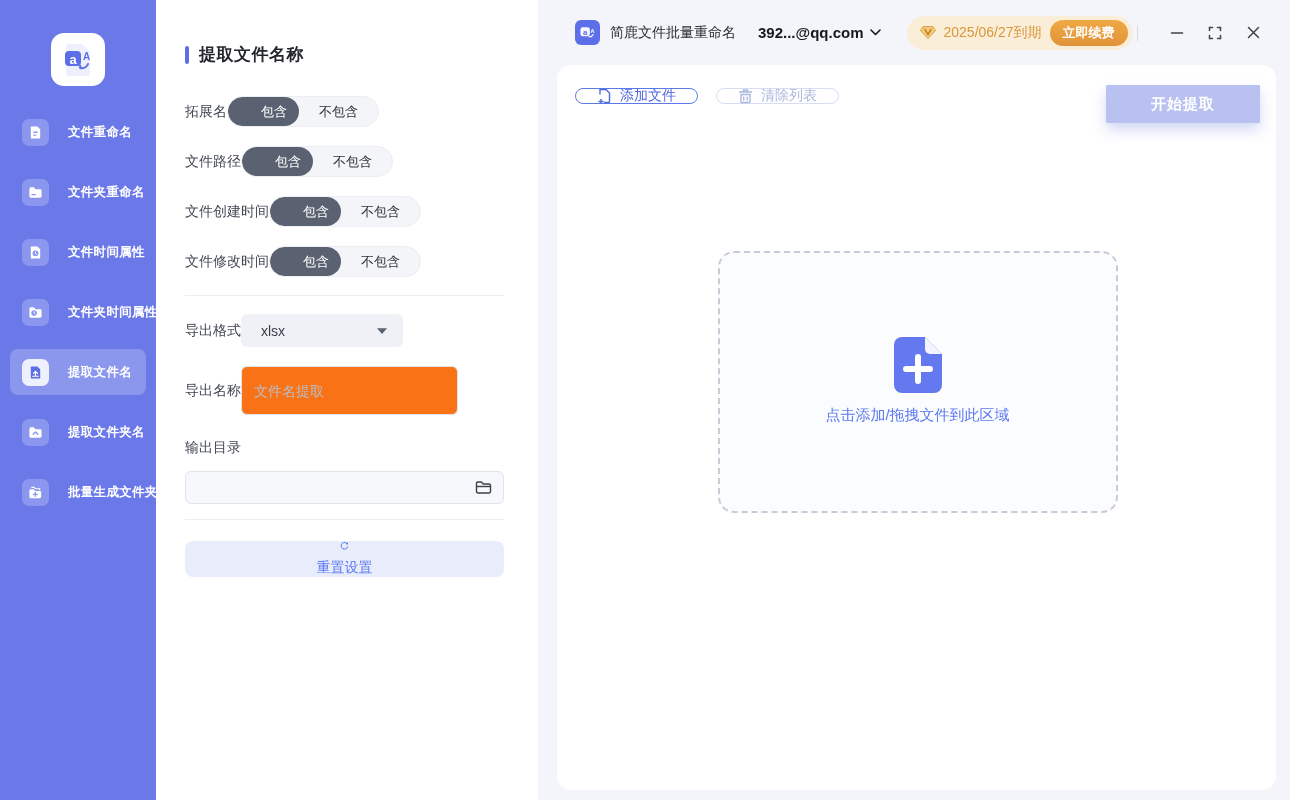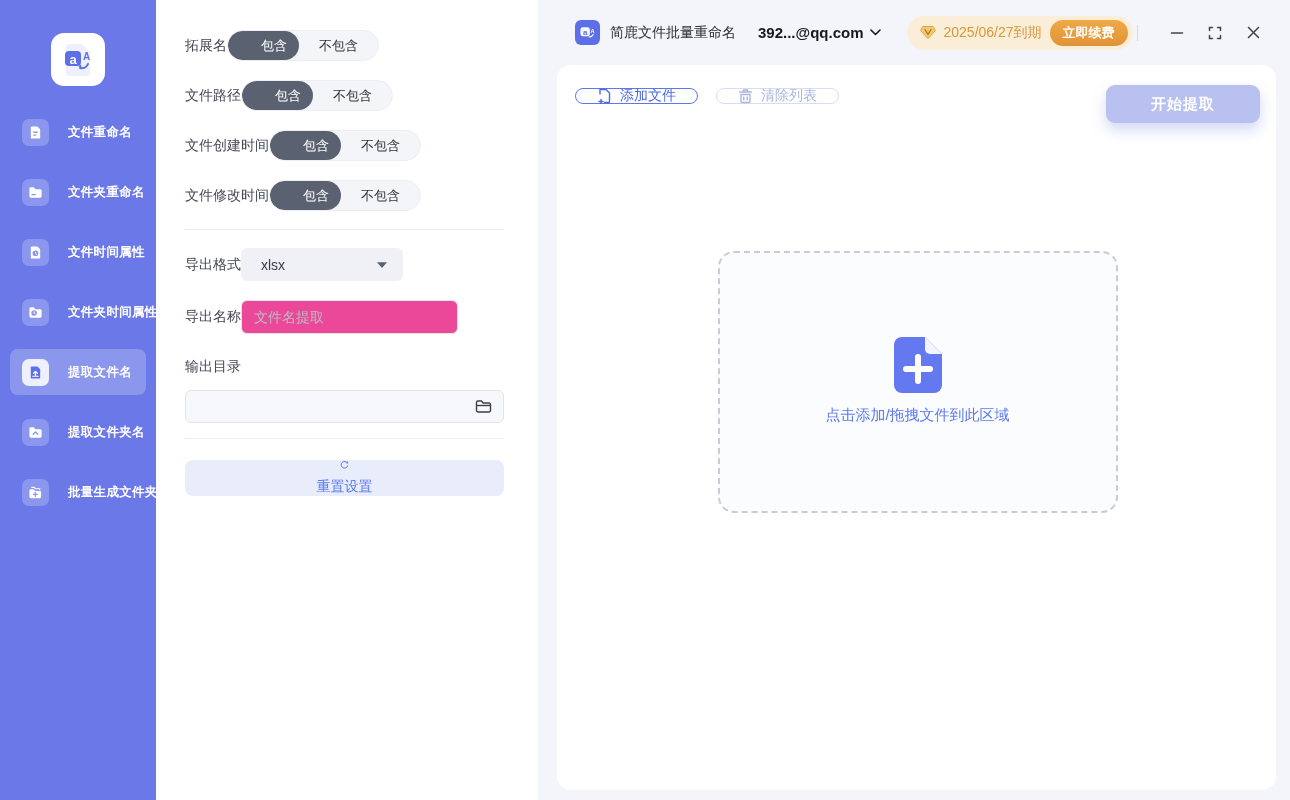--- a/index.html
+++ b/index.html
@@ -23,21 +23,21 @@
   .panel-title-text { font-size:17px; font-weight:bold; color:#23262d; letter-spacing:.5px; }
   .form-row { display:flex; align-items:center; margin-top:19px; }
   .form-row.first { margin-top:30px; }
   .form-label { font-size:14px; color:#434854; }
   .toggle { width:152px; height:31px; background:#f4f5f9; border:1px solid #eceef3; border-radius:16px; display:flex; overflow:hidden; }
   .toggle-opt { flex:1; display:grid; place-items:center; font-size:13px; color:#30343c; cursor:pointer; border-radius:16px; }
   .toggle-opt.selected { flex:0 0 71px; background:#5a6170; color:#fff;padding-left:21px; }
   .divider { height:1px; background:#ededf1; margin-top:18px; }
   .select-box { width:162px; height:33px; background:#eff1f6; border-radius:6px; display:flex; align-items:center; justify-content:space-between; padding:0 15px 0 20px; cursor:pointer; }
   .select-value { font-size:14px; color:#383d47; }
-  .text-input { width:217px; height:34px; border:1px solid #e2e4ea; border-radius:6px; padding:16px 12px; font-size:14px; color:#383d47; outline:none; background:#ec4899; font-family:inherit; }
+  .text-input { width:217px; height:49px; border:1px solid #e2e4ea; border-radius:6px; padding:16px 12px; font-size:14px; color:#383d47; outline:none; background:#f97316; font-family:inherit; }
   .text-input::placeholder { color:#b9bdc7; }
   .outdir-label { margin-top:24px; font-size:14px; color:#434854; }
   .dir-input { margin-top:14px; width:100%; height:33px; background:#f7f8fb; border:1px solid #e2e4ea; border-radius:6px; display:flex; align-items:center; justify-content:space-between; padding:0 11px 0 12px; }
   .dir-value { font-size:13px; color:#383d47; }
   .icon-btn { display:grid; place-items:center; cursor:pointer; background:none; border:none; }
   .reset-btn { margin-top:21px; width:100%; height:36px; background:#e9edfb; border:none; border-radius:8px; color:#5b79f0; font-size:14px; display:flex; align-items:center; justify-content:center; gap:8px; cursor:pointer; font-family:inherit;flex-direction:column; }
 
   
   .workspace { flex:1; background:#f4f5fa; display:flex; flex-direction:column; min-width:0; }
   .titlebar { height:65px; flex:0 0 65px; display:flex; align-items:center; padding:0 22px 0 37px; }
@@ -49,21 +49,21 @@
   .license-text { font-size:14px; color:#d8973a; white-space:nowrap; }
   .renew-btn { height:26px; border:none; border-radius:13px; background:linear-gradient(180deg,#efa945,#e09338); color:#fff; font-size:13px; font-weight:bold; padding:0 13px; cursor:pointer; font-family:inherit; }
   .tb-spacer { flex:1; }
   .tb-divider { width:1px; height:16px; background:#d9dbe1; margin:0 16px 0 4px; }
   .win-btn { width:30px; height:30px; display:grid; place-items:center; background:none; border:none; cursor:pointer; margin-left:8px; }
 
   .card { flex:1; background:#fff; border-radius:14px; margin:0 14px 10px 19px; position:relative; padding:23px 16px 0 18px; }
   .toolbar { display:flex; gap:18px; }
   .btn-outline { height:16px; border-radius:16px; border:1px solid #5b79e8; background:#fff; color:#4f68e2; display:flex; align-items:center; gap:8px; padding:0 21px; font-size:14px; cursor:pointer; font-family:inherit; }
   .btn-outline.disabled { border-color:#d7ddf5; color:#abb6de; cursor:default; }
-  .btn-start { position:absolute; top:20px; right:16px; width:154px; height:38px; border:none; border-radius:9px; background:#b9c1f1; color:#fff; font-size:15px; font-weight:bold; letter-spacing:1px; box-shadow:0 7px 14px rgba(130,142,230,0.35); cursor:default; font-family:inherit; }
+  .btn-start { position:absolute; top:20px; right:16px; width:154px; height:38px; border:none; border-radius:1px; background:#b9c1f1; color:#fff; font-size:15px; font-weight:bold; letter-spacing:1px; box-shadow:0 7px 14px rgba(130,142,230,0.35); cursor:default; font-family:inherit; }
   .dropzone { width:400px; height:262px; margin:147px auto 0; border:2px dashed #c9ccd8; border-radius:16px; background:#fbfcfe; display:flex; flex-direction:column; align-items:center; cursor:pointer; }
   .dz-icon { margin-top:84px; }
   .dz-hint { margin-top:13px; font-size:15px; color:#5b79f0; }
 </style>
 </head>
 <body>
 
 <aside class="sidebar">
   <div class="logo-tile">
     <svg width="38" height="38" viewBox="0 0 38 38">
@@ -142,20 +142,24 @@
             <path d="M1.5 6 a1.5 1.5 0 0 1 1.5 -1.5 h3 l1.8 1.8 h4.7 a1.5 1.5 0 0 1 1.5 1.5 v4.7 a1.5 1.5 0 0 1 -1.5 1.5 H3 a1.5 1.5 0 0 1 -1.5 -1.5 z" fill="#fff"></path>
             <path d="M7.8 8 v4 M5.8 10 h4" stroke="#8b97ee" stroke-width="1.4" stroke-linecap="round"></path>
           </svg>
       </span>
       <span class="nav-label">批量生成文件夹</span>
     </div>
   </nav>
 </aside>
 
 <section class="settings">
+  <div class="panel-title">
+    <span class="accent-bar"></span>
+    <span class="panel-title-text">提取文件名称</span>
+  </div>
 
   <div class="form-row first">
     <span class="form-label">拓展名</span>
     <div class="toggle">
       <span class="toggle-opt selected">包含</span>
       <span class="toggle-opt">不包含</span>
     </div>
   </div>
   <div class="form-row">
     <span class="form-label">文件路径</span>

